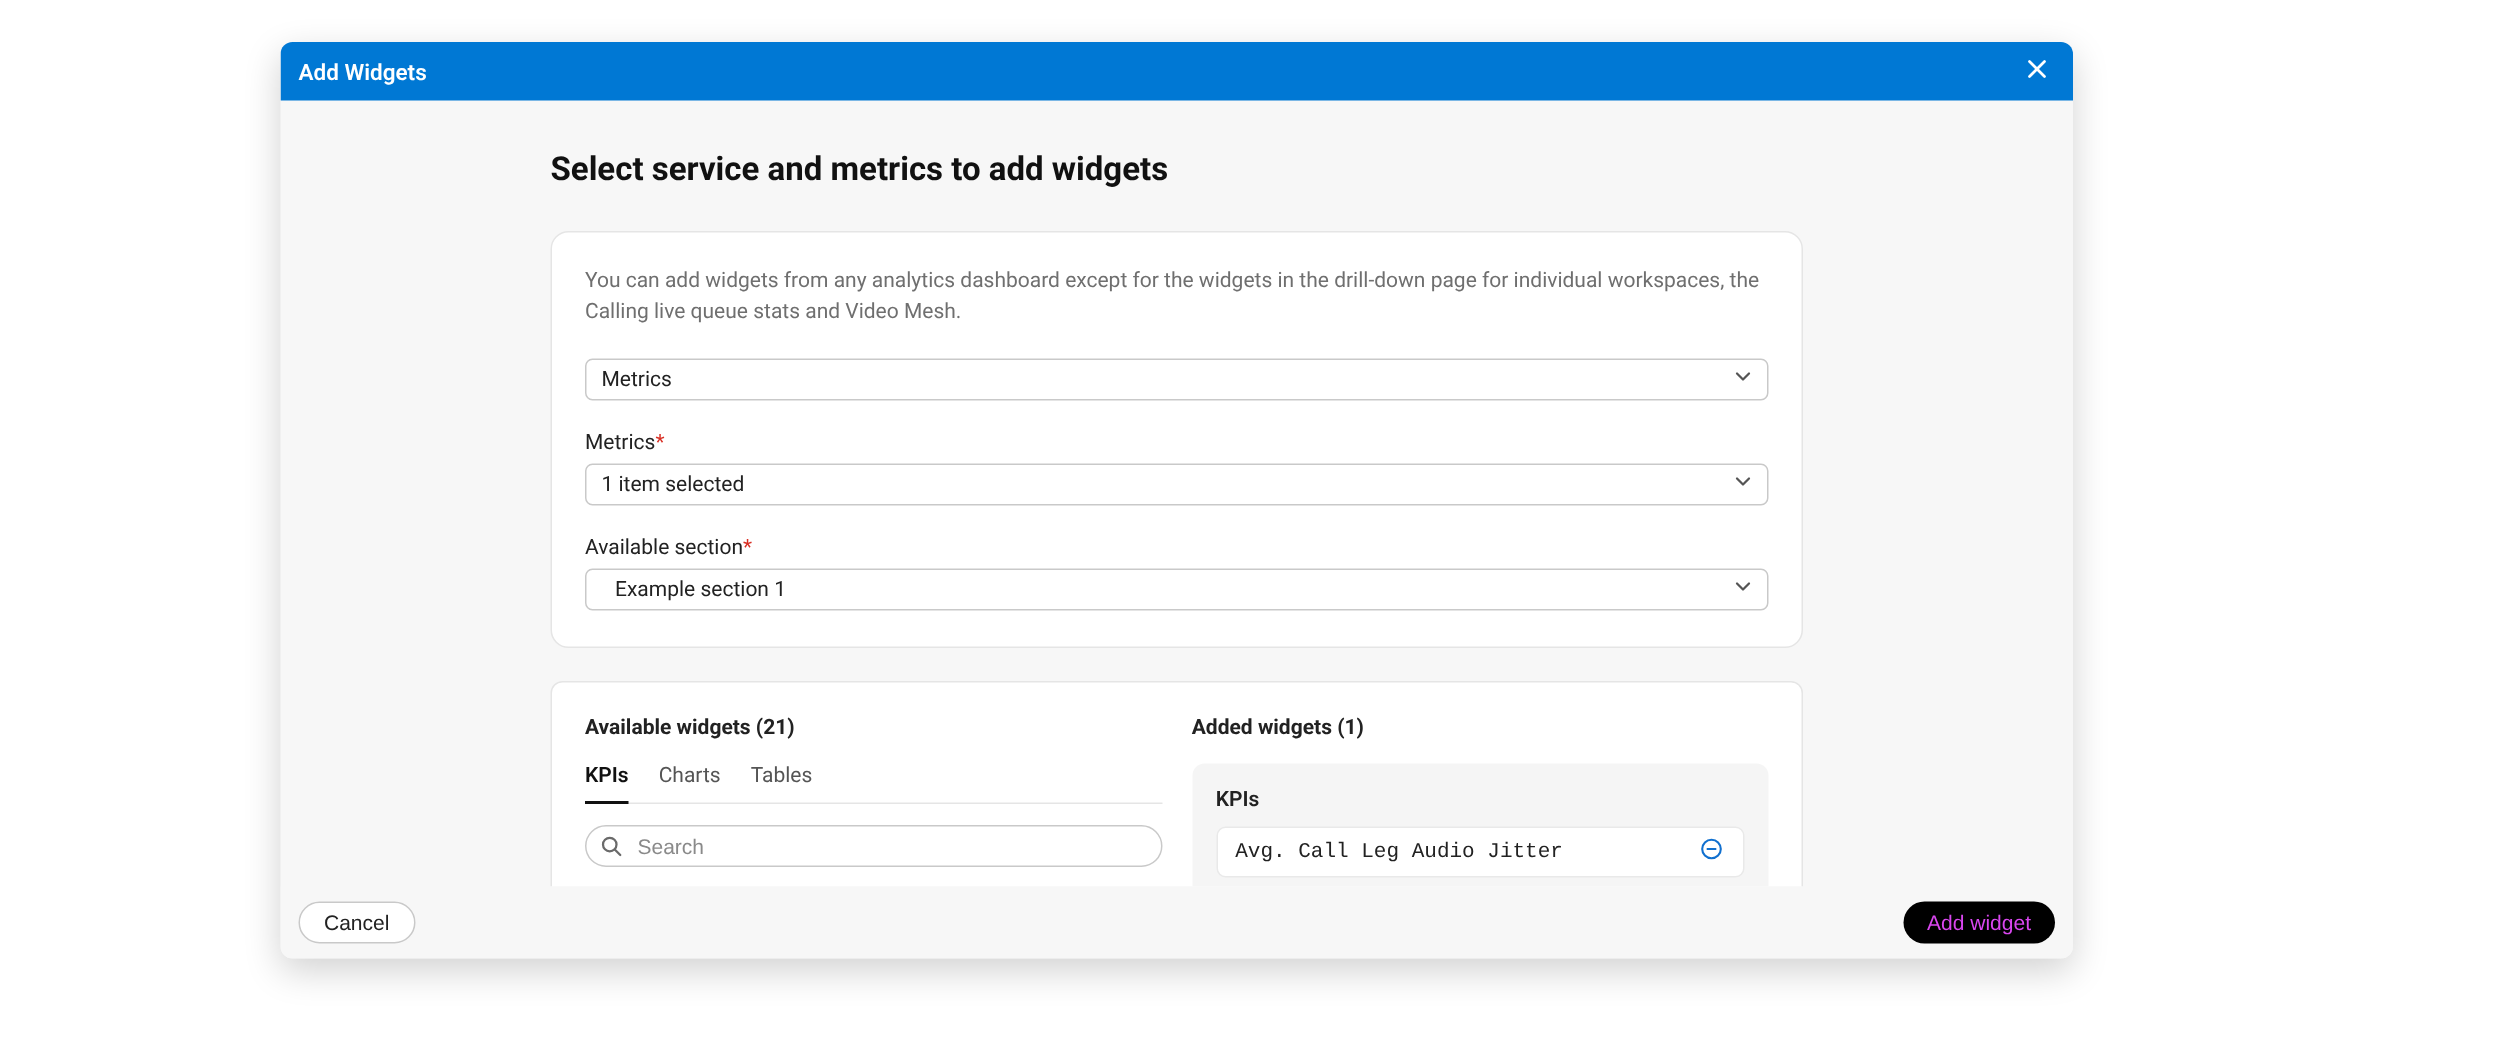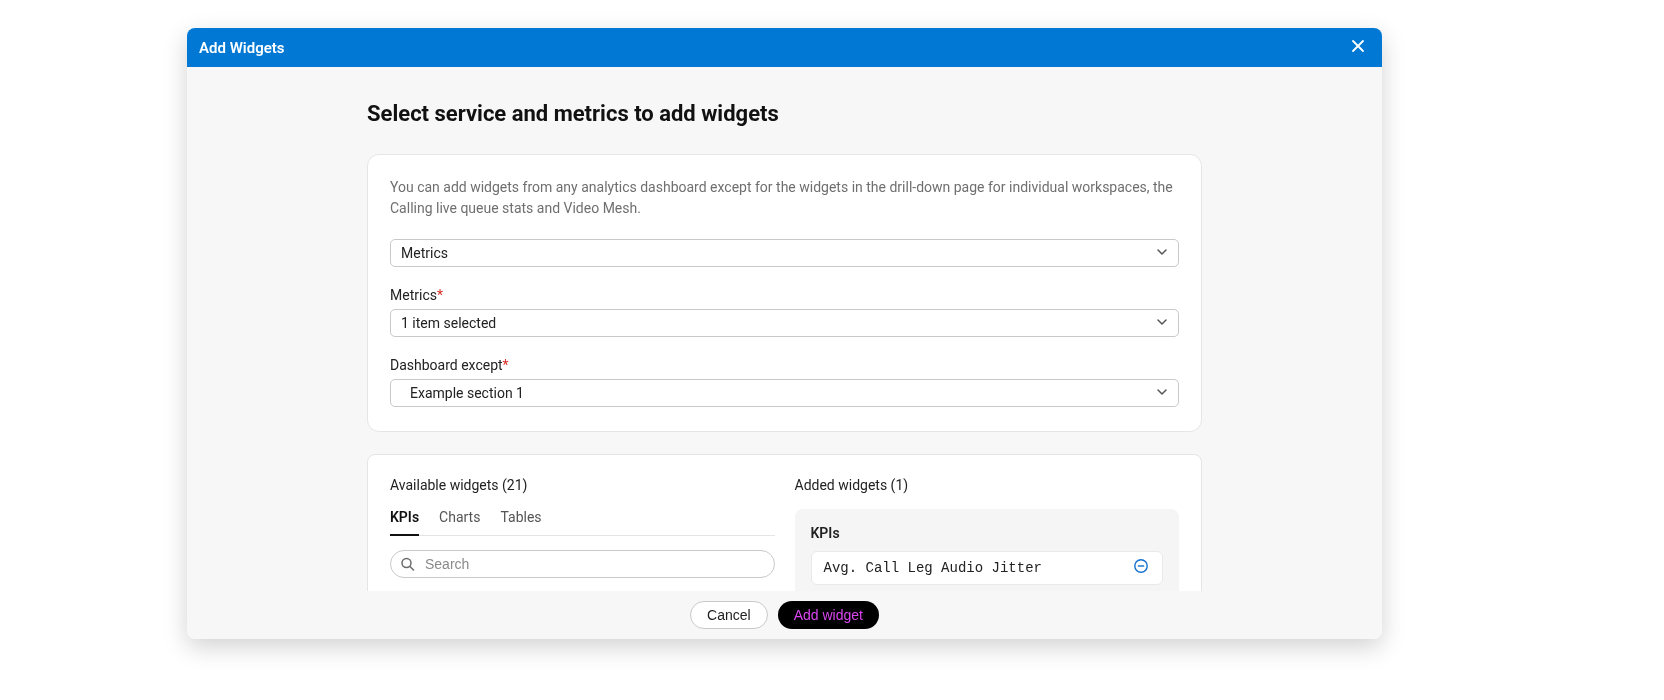--- a/index.html
+++ b/index.html
@@ -106,21 +106,21 @@
     padding: 22px 22px 0 22px;
     display: flex;
     gap: 20px;
     height: 160px;
     overflow: hidden;
   }
   .col-left { flex: 1; min-width: 0; }
   .col-right { flex: 1; min-width: 0; }
   .col-title {
     font-size: 14px;
-    font-weight: 400;
+    font-weight: 700;
     color: #222;
     margin-bottom: 16px;
   }
   .tabs {
     display: flex;
     gap: 20px;
     border-bottom: 1px solid #e5e5e5;
     margin-bottom: 14px;
   }
   .tab {
@@ -188,21 +188,21 @@
     display: flex;
     align-items: center;
     justify-content: center;
     cursor: pointer;
   }
 
   .modal-footer {
     height: 48px;
     display: flex;
     align-items: center;
-    justify-content: center;
+    justify-content: space-between;
     gap: 10px;
     padding: 0 12px;
     background: #f7f7f7;
   }
   .btn {
     height: 28px;
     padding: 0 16px;
     border-radius: 14px;
     font-size: 14px;
     cursor: pointer;
@@ -260,21 +260,21 @@
       <div class="select">
         <span>1 item selected</span>
         <span class="chev">
           <svg width="12" height="12" viewBox="0 0 12 12" fill="none" stroke-width="1.5" stroke-linecap="round" stroke-linejoin="round">
               <polyline points="2,4 6,8 10,4"></polyline>
             </svg>
         </span>
       </div>
 
       <div class="field-label">
-        <span>Dashboard except</span><span class="req">*</span>
+        <span>Available section</span><span class="req">*</span>
       </div>
       <div class="select" style="margin-bottom:0">
         <span>Example section 1</span>
         <span class="chev">
           <svg width="12" height="12" viewBox="0 0 12 12" fill="none" stroke-width="1.5" stroke-linecap="round" stroke-linejoin="round">
               <polyline points="2,4 6,8 10,4"></polyline>
             </svg>
         </span>
       </div>
     </div>

